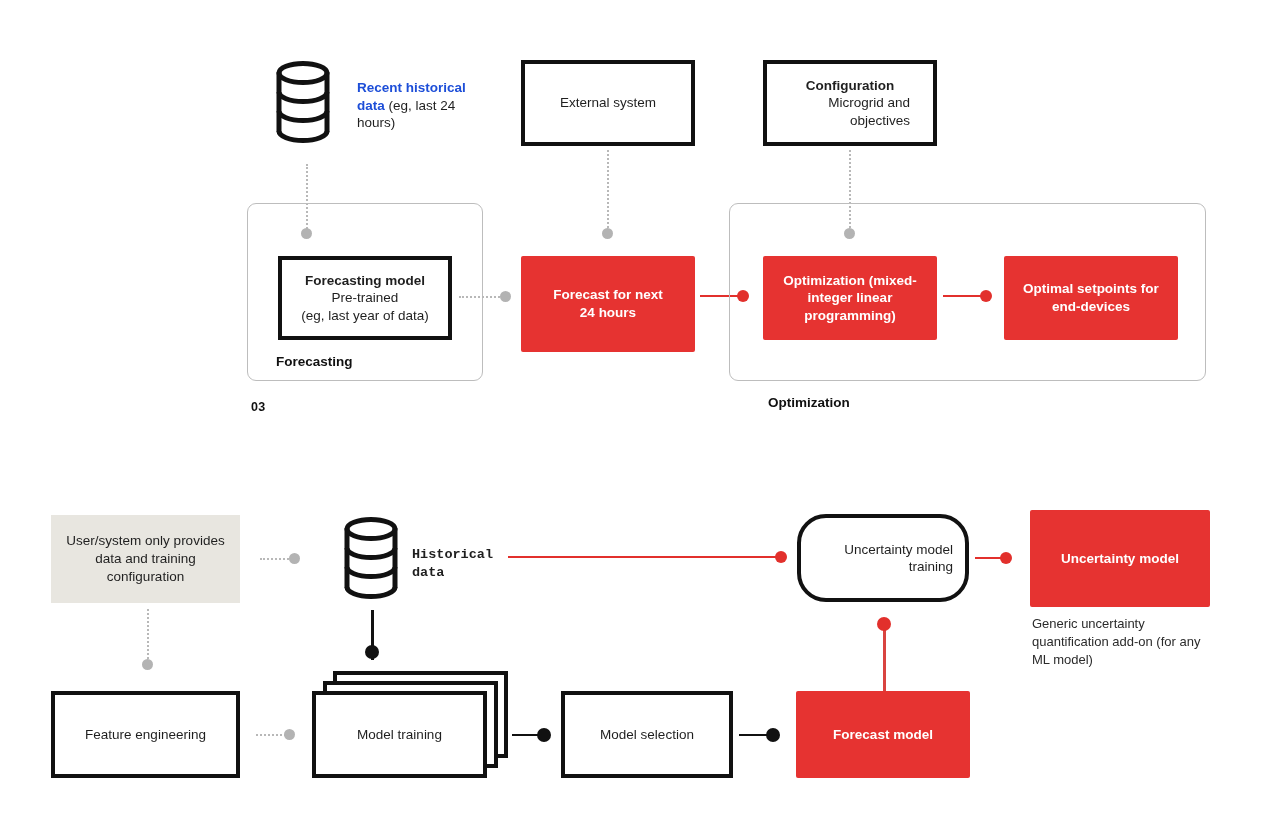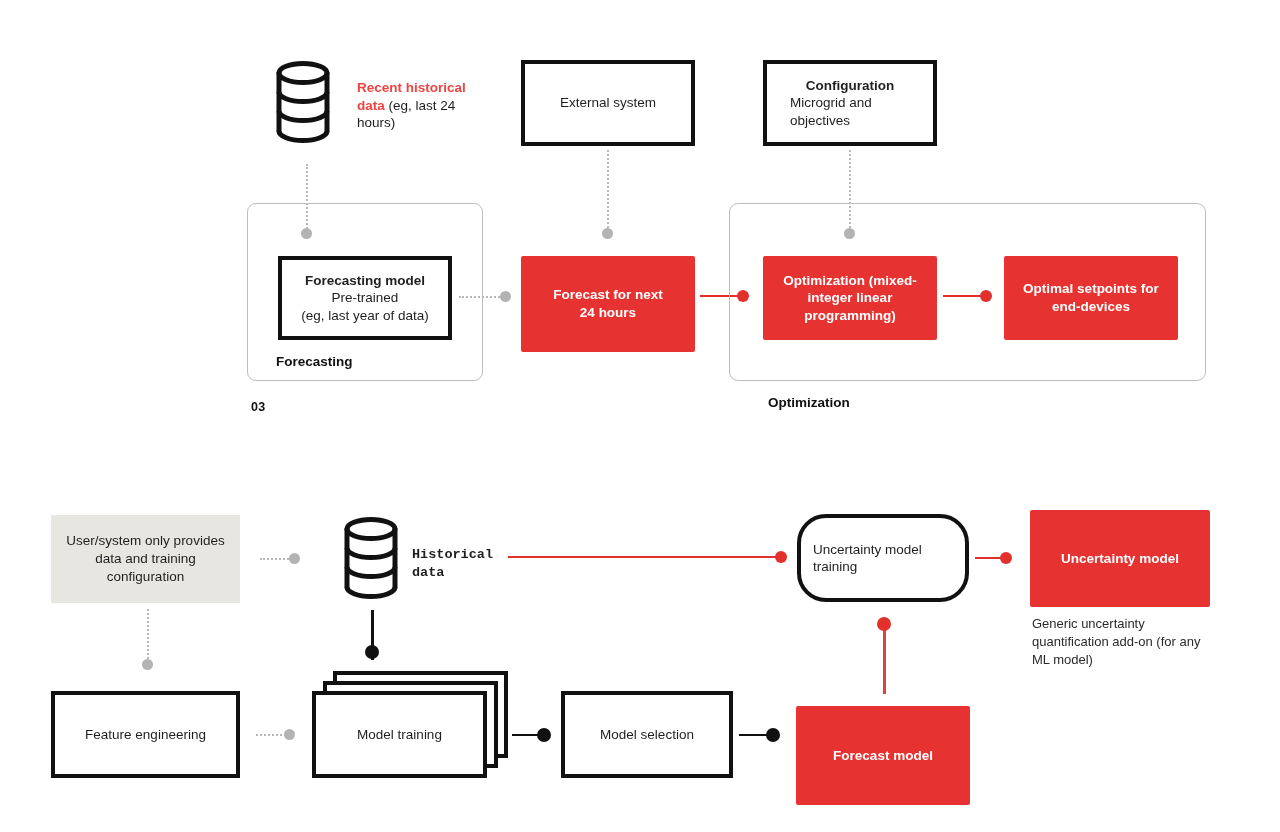--- a/index.html
+++ b/index.html
@@ -22,21 +22,21 @@
   
   .abs { position: absolute; box-sizing: border-box; }
 
   
   .box-black {
     border: 4px solid #111111;
     background: #ffffff;
     display: flex;
     align-items: center;
     justify-content: center;
-    text-align: left;
+    text-align: right;
     line-height: 1.28;
     font-size: 13.5px;
     color: #1f1f1f;
     padding: 4px 8px;
   }
   .box-red {
     background: #e63331;
     border: none;
     border-radius: 2px;
     display: flex;
@@ -71,21 +71,21 @@
     color: #111111;
     white-space: nowrap;
   }
 
   
   .free-text {
     font-size: 13.5px;
     line-height: 1.3;
     color: #1f1f1f;
   }
-  .free-text b { font-weight: bold; color: #ef4444; }
+  .free-text b { font-weight: bold; color: #1d4ed8; }
   .caption {
     font-size: 13px;
     line-height: 1.38;
     color: #2b2b2b;
   }
   .section-number {
     font-size: 12.5px;
     font-weight: bold;
     color: #111111;
     letter-spacing: .3px;
@@ -261,17 +261,17 @@
   <div class="abs line-h-black" style="left:512px; top:734px; width:30px;"></div>
   <div class="abs knob knob-black" style="left:537px; top:728px; width:14px; height:14px;"></div>
 
   <div class="abs box-black" style="left:561px; top:691px; width:172px; height:87px;">
     <span>Model selection</span>
   </div>
 
   <div class="abs line-h-black" style="left:739px; top:734px; width:30px;"></div>
   <div class="abs knob knob-black" style="left:766px; top:728px; width:14px; height:14px;"></div>
 
-  <div class="abs box-red" style="left:796px; top:691px; width:174px; height:99px;margin-top:15px;">
+  <div class="abs box-red" style="left:796px; top:691px; width:174px; height:87px;">
     <span>Forecast model</span>
   </div>
 
 </div>
 
 </body></html>

